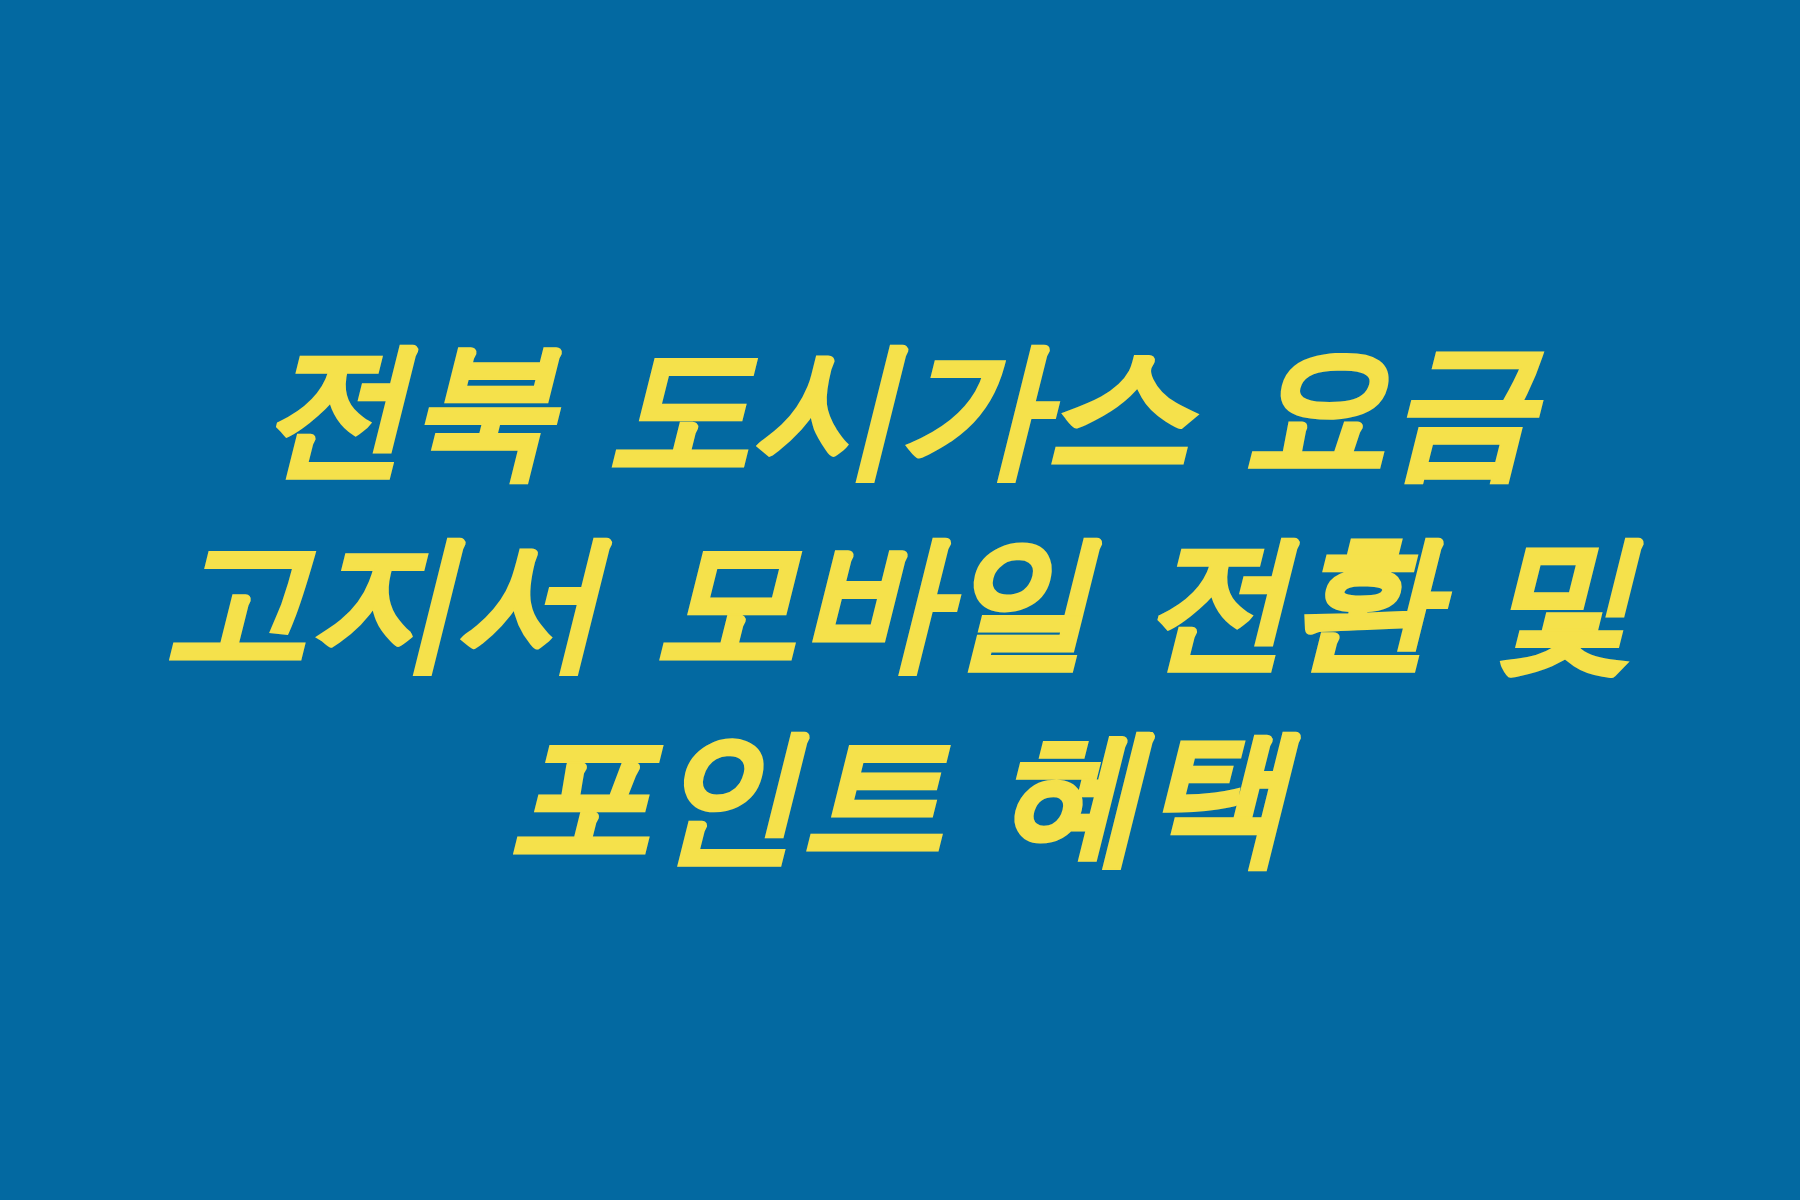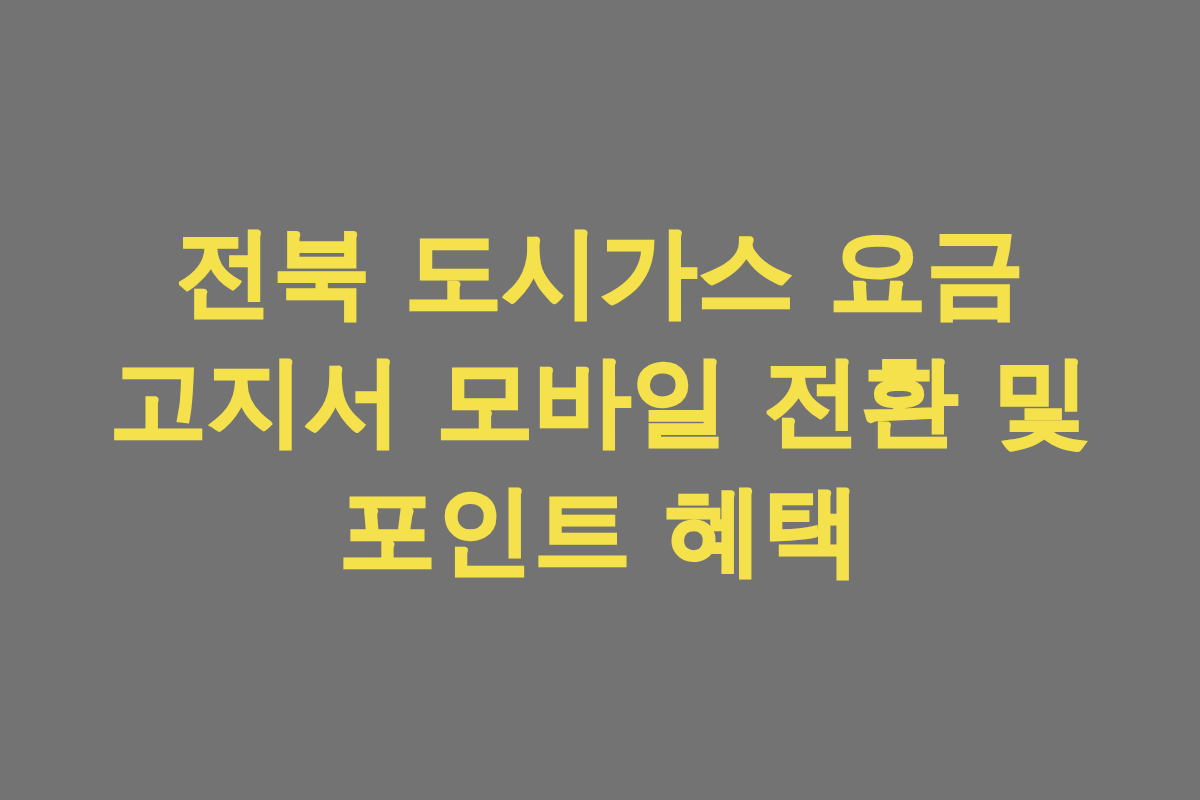--- a/index.html
+++ b/index.html
@@ -47,21 +47,21 @@
     text-rendering: optimizeLegibility;
     
     paint-order: stroke fill;
     -webkit-text-stroke: 2.5px #f5e14b;
     text-shadow: 0 0 0.5px #f5e14b;
   }
 </style>
 </head>
 <body>
 
-<div class="banner" style="background: #737373;">
+<div class="banner" style="background: #0369a1; font-style: italic;">
 
   <div class="headline-block">
 
     <h1 class="headline" style="color: rgb(245, 225, 75); -webkit-text-stroke: 2.5px rgb(245, 225, 75);">전북 도시가스 요금 고지서 모바일 전환 및 포인트 혜택</h1>
 
   </div>
 
 </div>
 
 </body></html>

